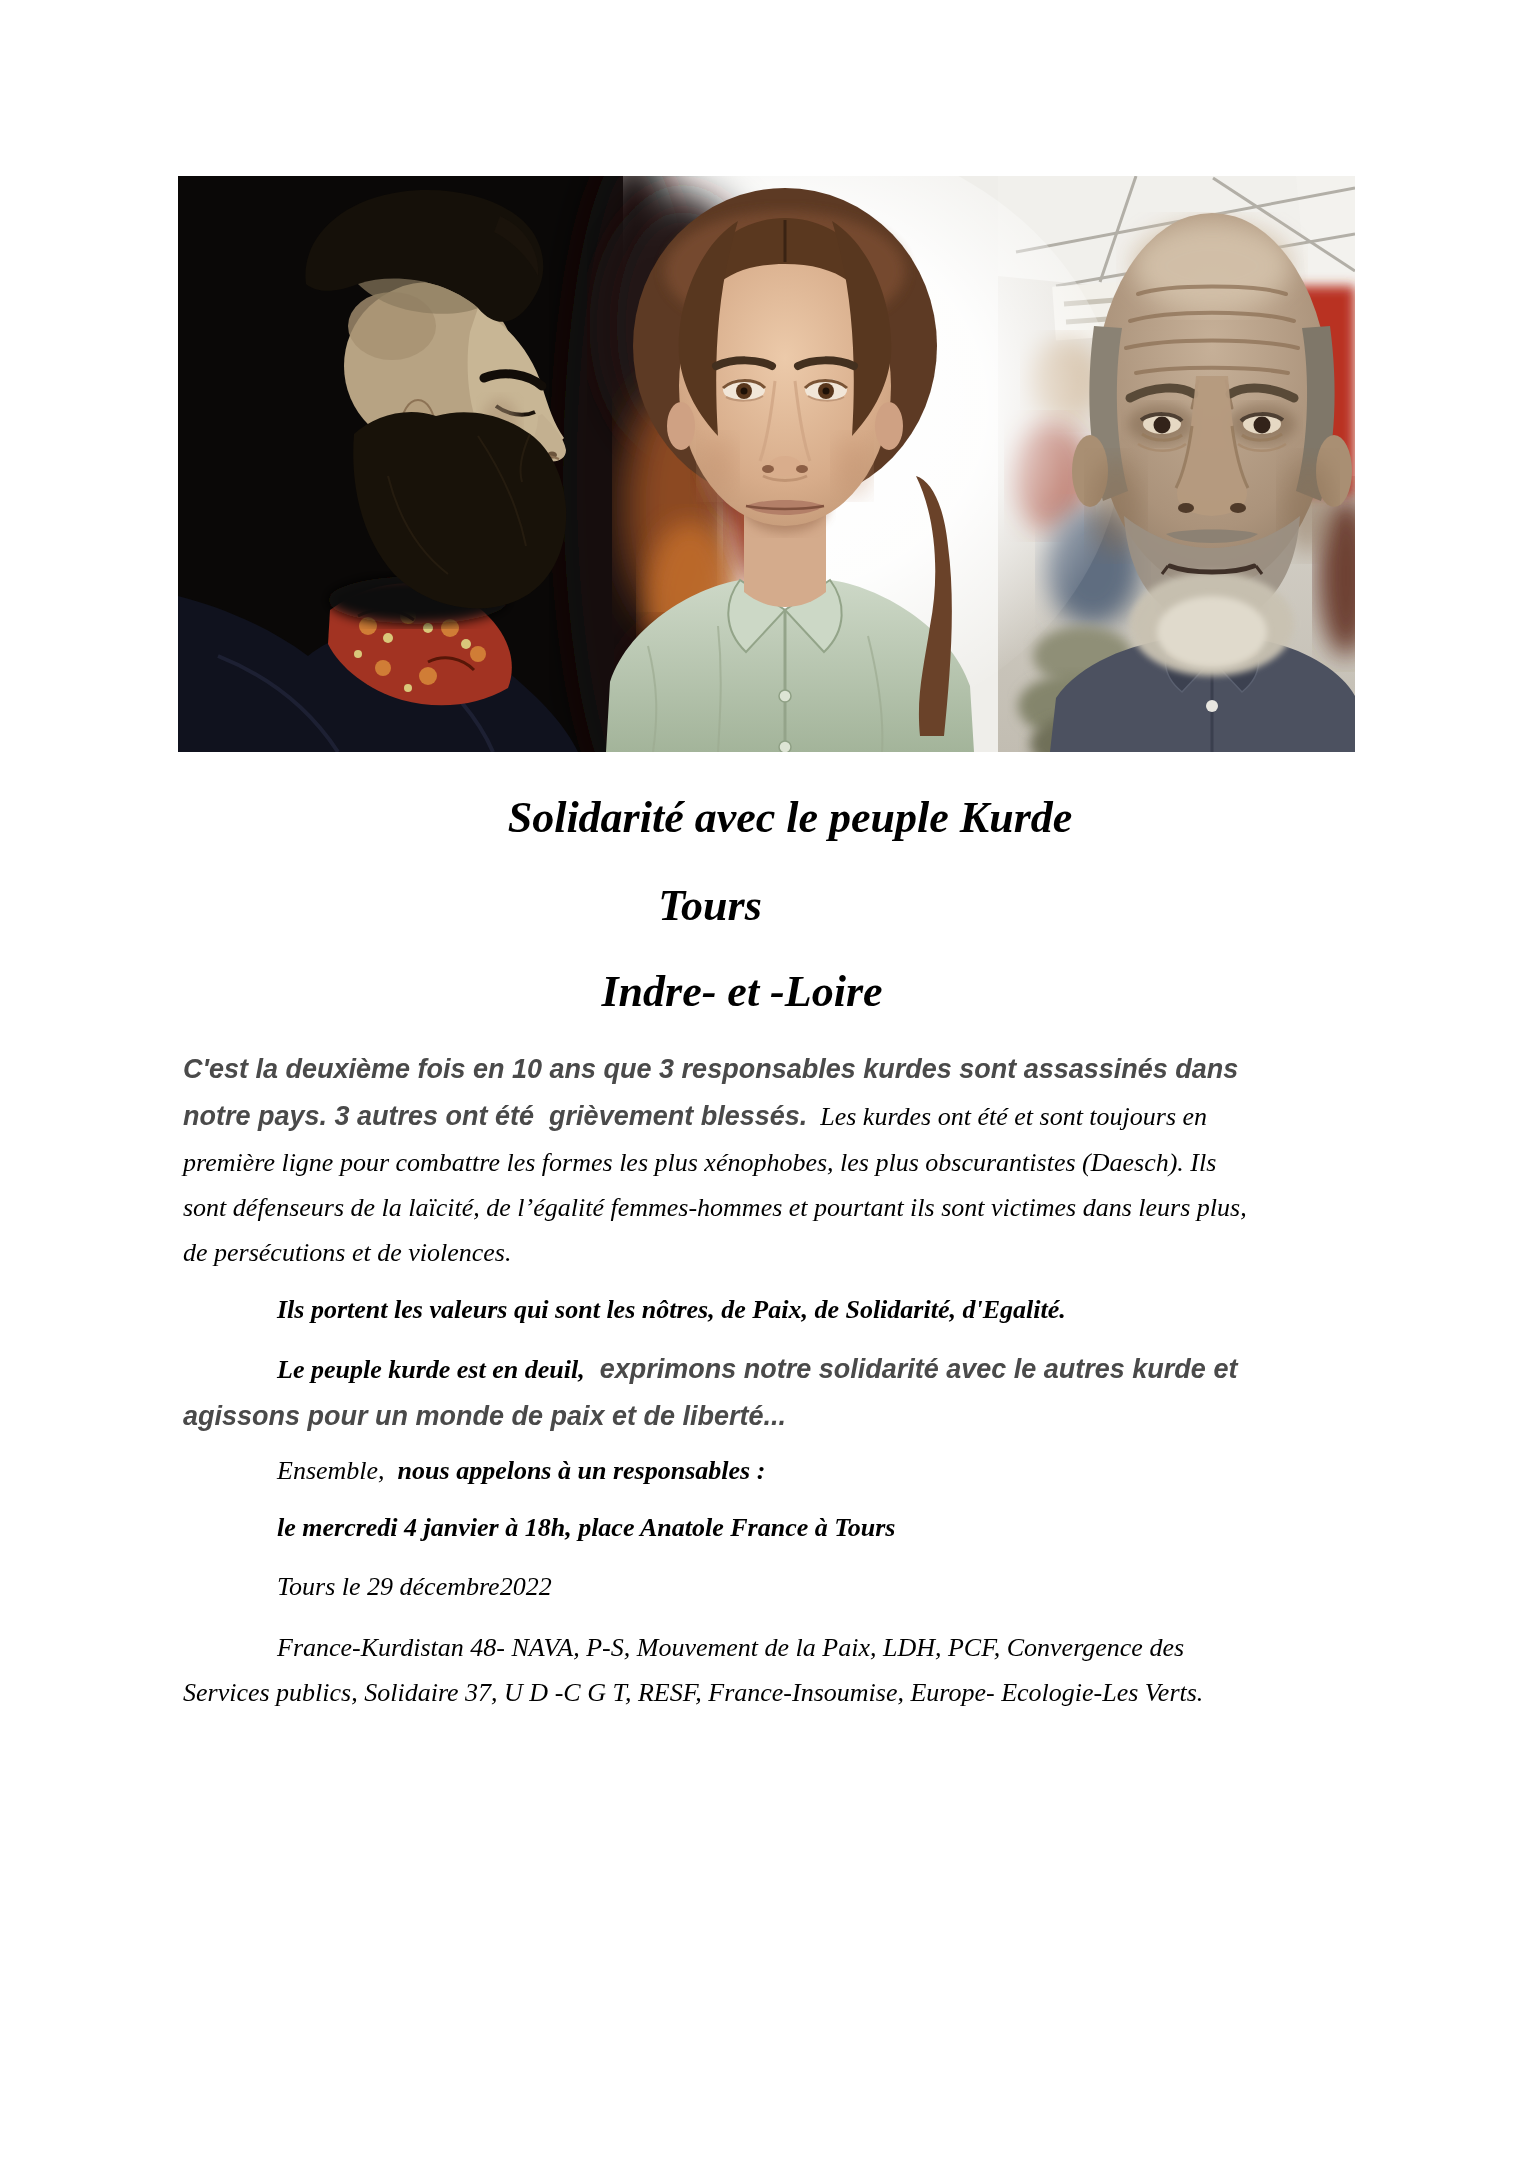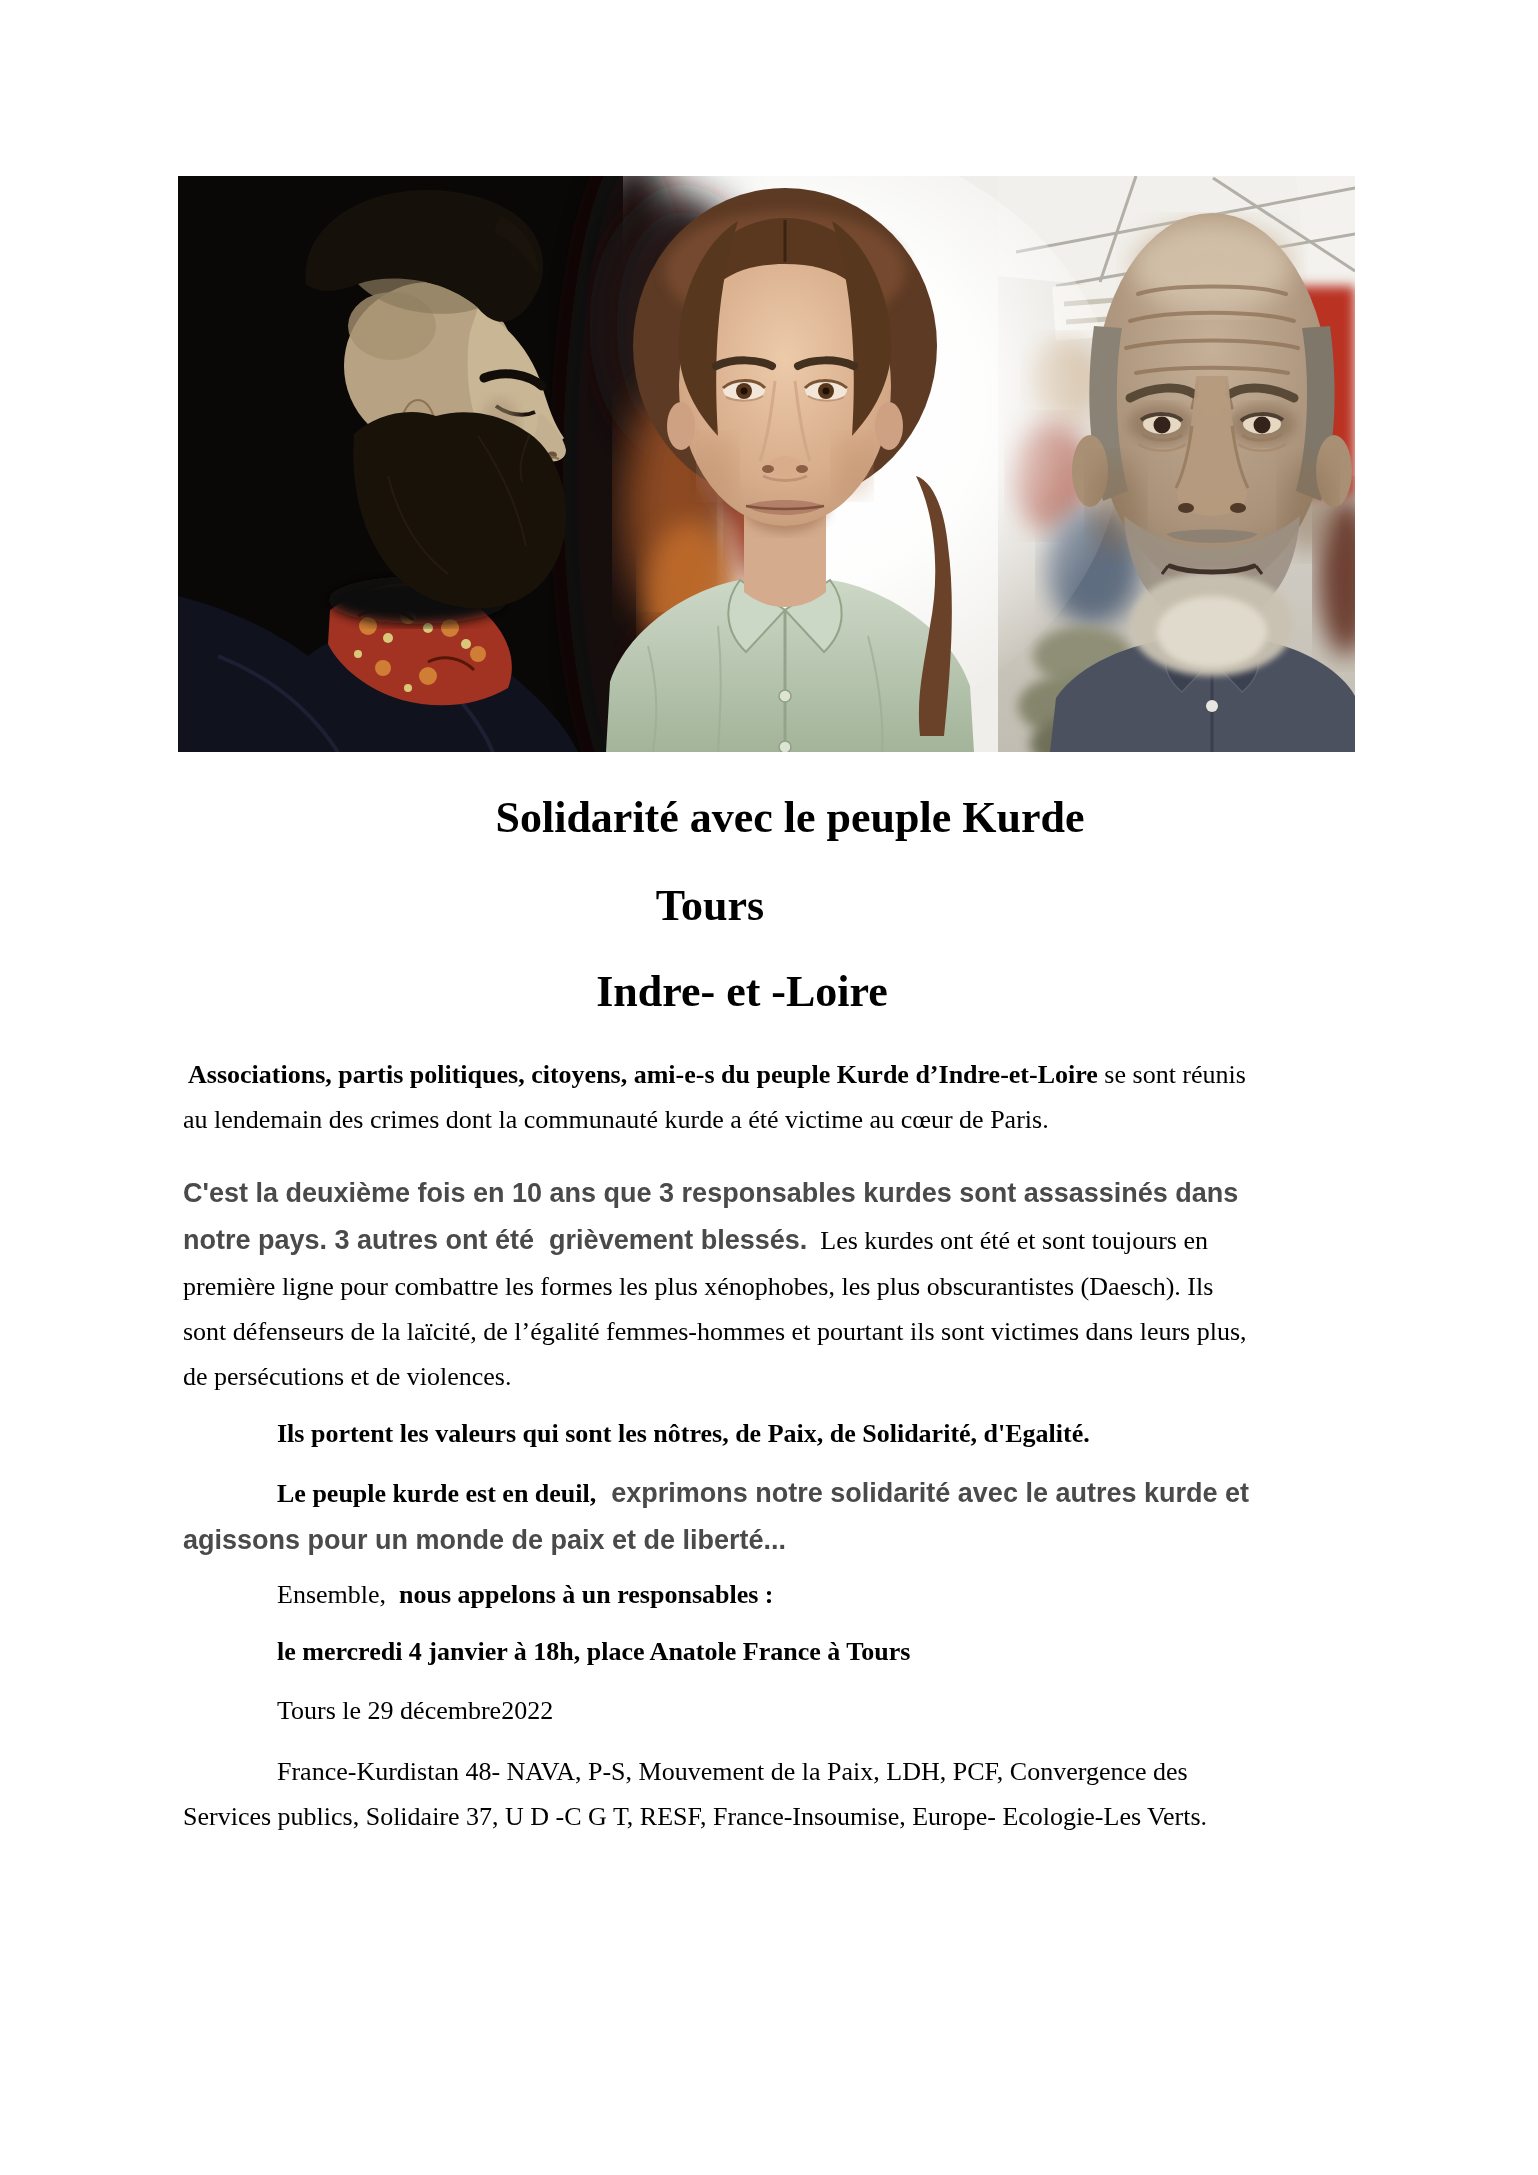--- a/index.html
+++ b/index.html
@@ -1,20 +1,20 @@
 <!DOCTYPE html>
 <html><head>
 <meta charset="utf-8">
 <style>
   html,body{margin:0;padding:0;background:#ffffff;}
   .page{position:relative;width:1538px;height:2175px;background:#ffffff;overflow:hidden;
         font-family:"Liberation Serif",serif;color:#000;}
   .photo{position:absolute;left:178px;top:176px;width:1177px;height:576px;}
   .photo svg{display:block;width:100%;height:100%;}
-  .content{position:absolute;left:183px;top:786px;width:1222px;}
+  .content{position:absolute;left:183px;top:786px;width:1222px;font-style:italic;}
   .h{font-family:"Liberation Serif",serif;font-weight:bold;font-size:44px;line-height:52px;
      text-align:center;white-space:nowrap;}
   .h1{margin:6px 0 0 0;transform:translateX(-4px);}
   .h2{margin:34px 0 0 0;transform:translateX(-52px);}
   .h3{margin:36px 0 0 0;transform:translateX(-84px);}
   .para{margin:0;}
   .ln{white-space:nowrap;line-height:45px;font-size:26px;}
   .ln span{white-space:pre;}
   .serif-b{font-weight:bold;}
   .sans{font-family:"Liberation Sans",sans-serif;font-weight:bold;color:#4a4a4a;font-size:27px;}
@@ -250,24 +250,20 @@
     </g>
   </svg>
   </div>
 
   <div class="content">
 
     <div class="h h1">Solidarité avec le peuple Kurde</div>
     <div class="h h3">Tours</div>
     <div class="h h2">Indre- et -Loire</div>
 
-    <div class="para p1">
-      <div class="ln"><span class="serif-b"> Associations, partis politiques, citoyens, ami-e-s du peuple Kurde d’Indre-et-Loire</span><span> se sont réunis</span></div>
-      <div class="ln">au lendemain des crimes dont la communauté kurde a été victime au cœur de Paris.</div>
-    </div>
 
     <div class="para p2">
       <div class="ln sansln"><span class="sans">C'est la deuxième fois en 10 ans que 3 responsables kurdes sont assassinés dans</span></div>
       <div class="ln sansln"><span class="sans">notre pays. 3 autres ont été  grièvement blessés.</span><span>  Les kurdes ont été et sont toujours en</span></div>
       <div class="ln">première ligne pour combattre les formes les plus xénophobes, les plus obscurantistes (Daesch). Ils</div>
       <div class="ln">sont défenseurs de la laïcité, de l’égalité femmes-hommes et pourtant ils sont victimes dans leurs plus,</div>
       <div class="ln">de persécutions et de violences.</div>
     </div>
 
     <div class="para p3">

